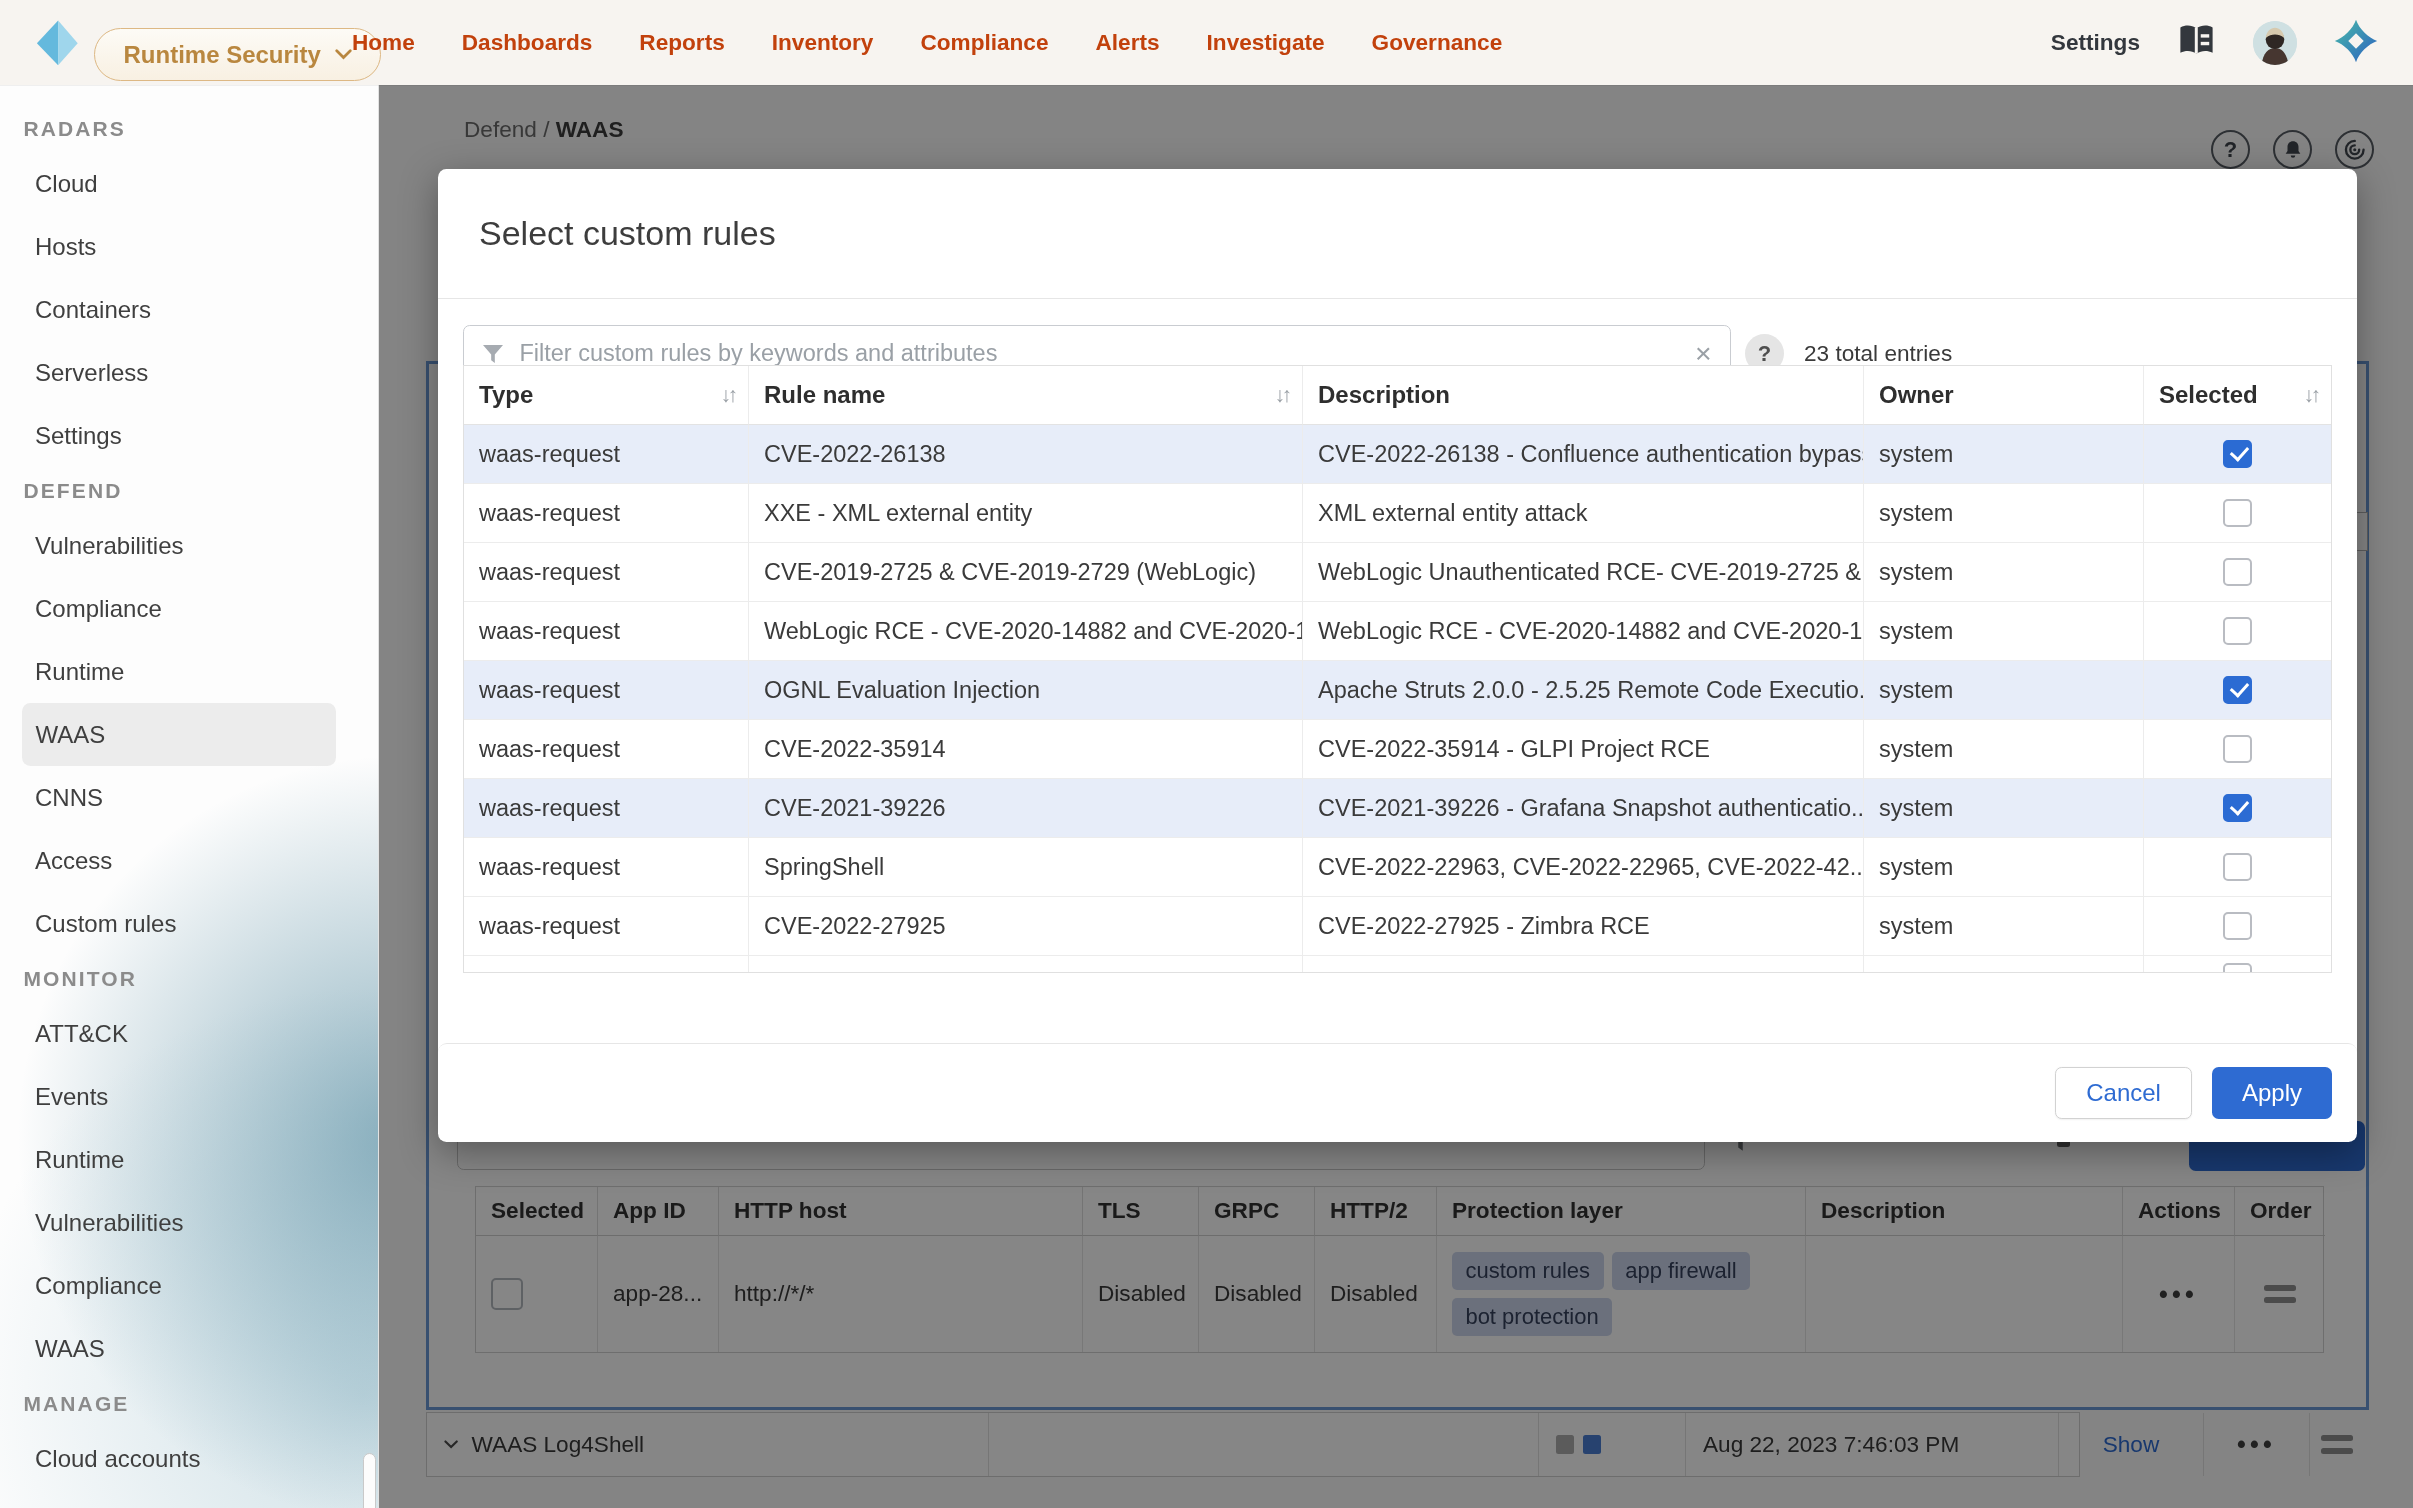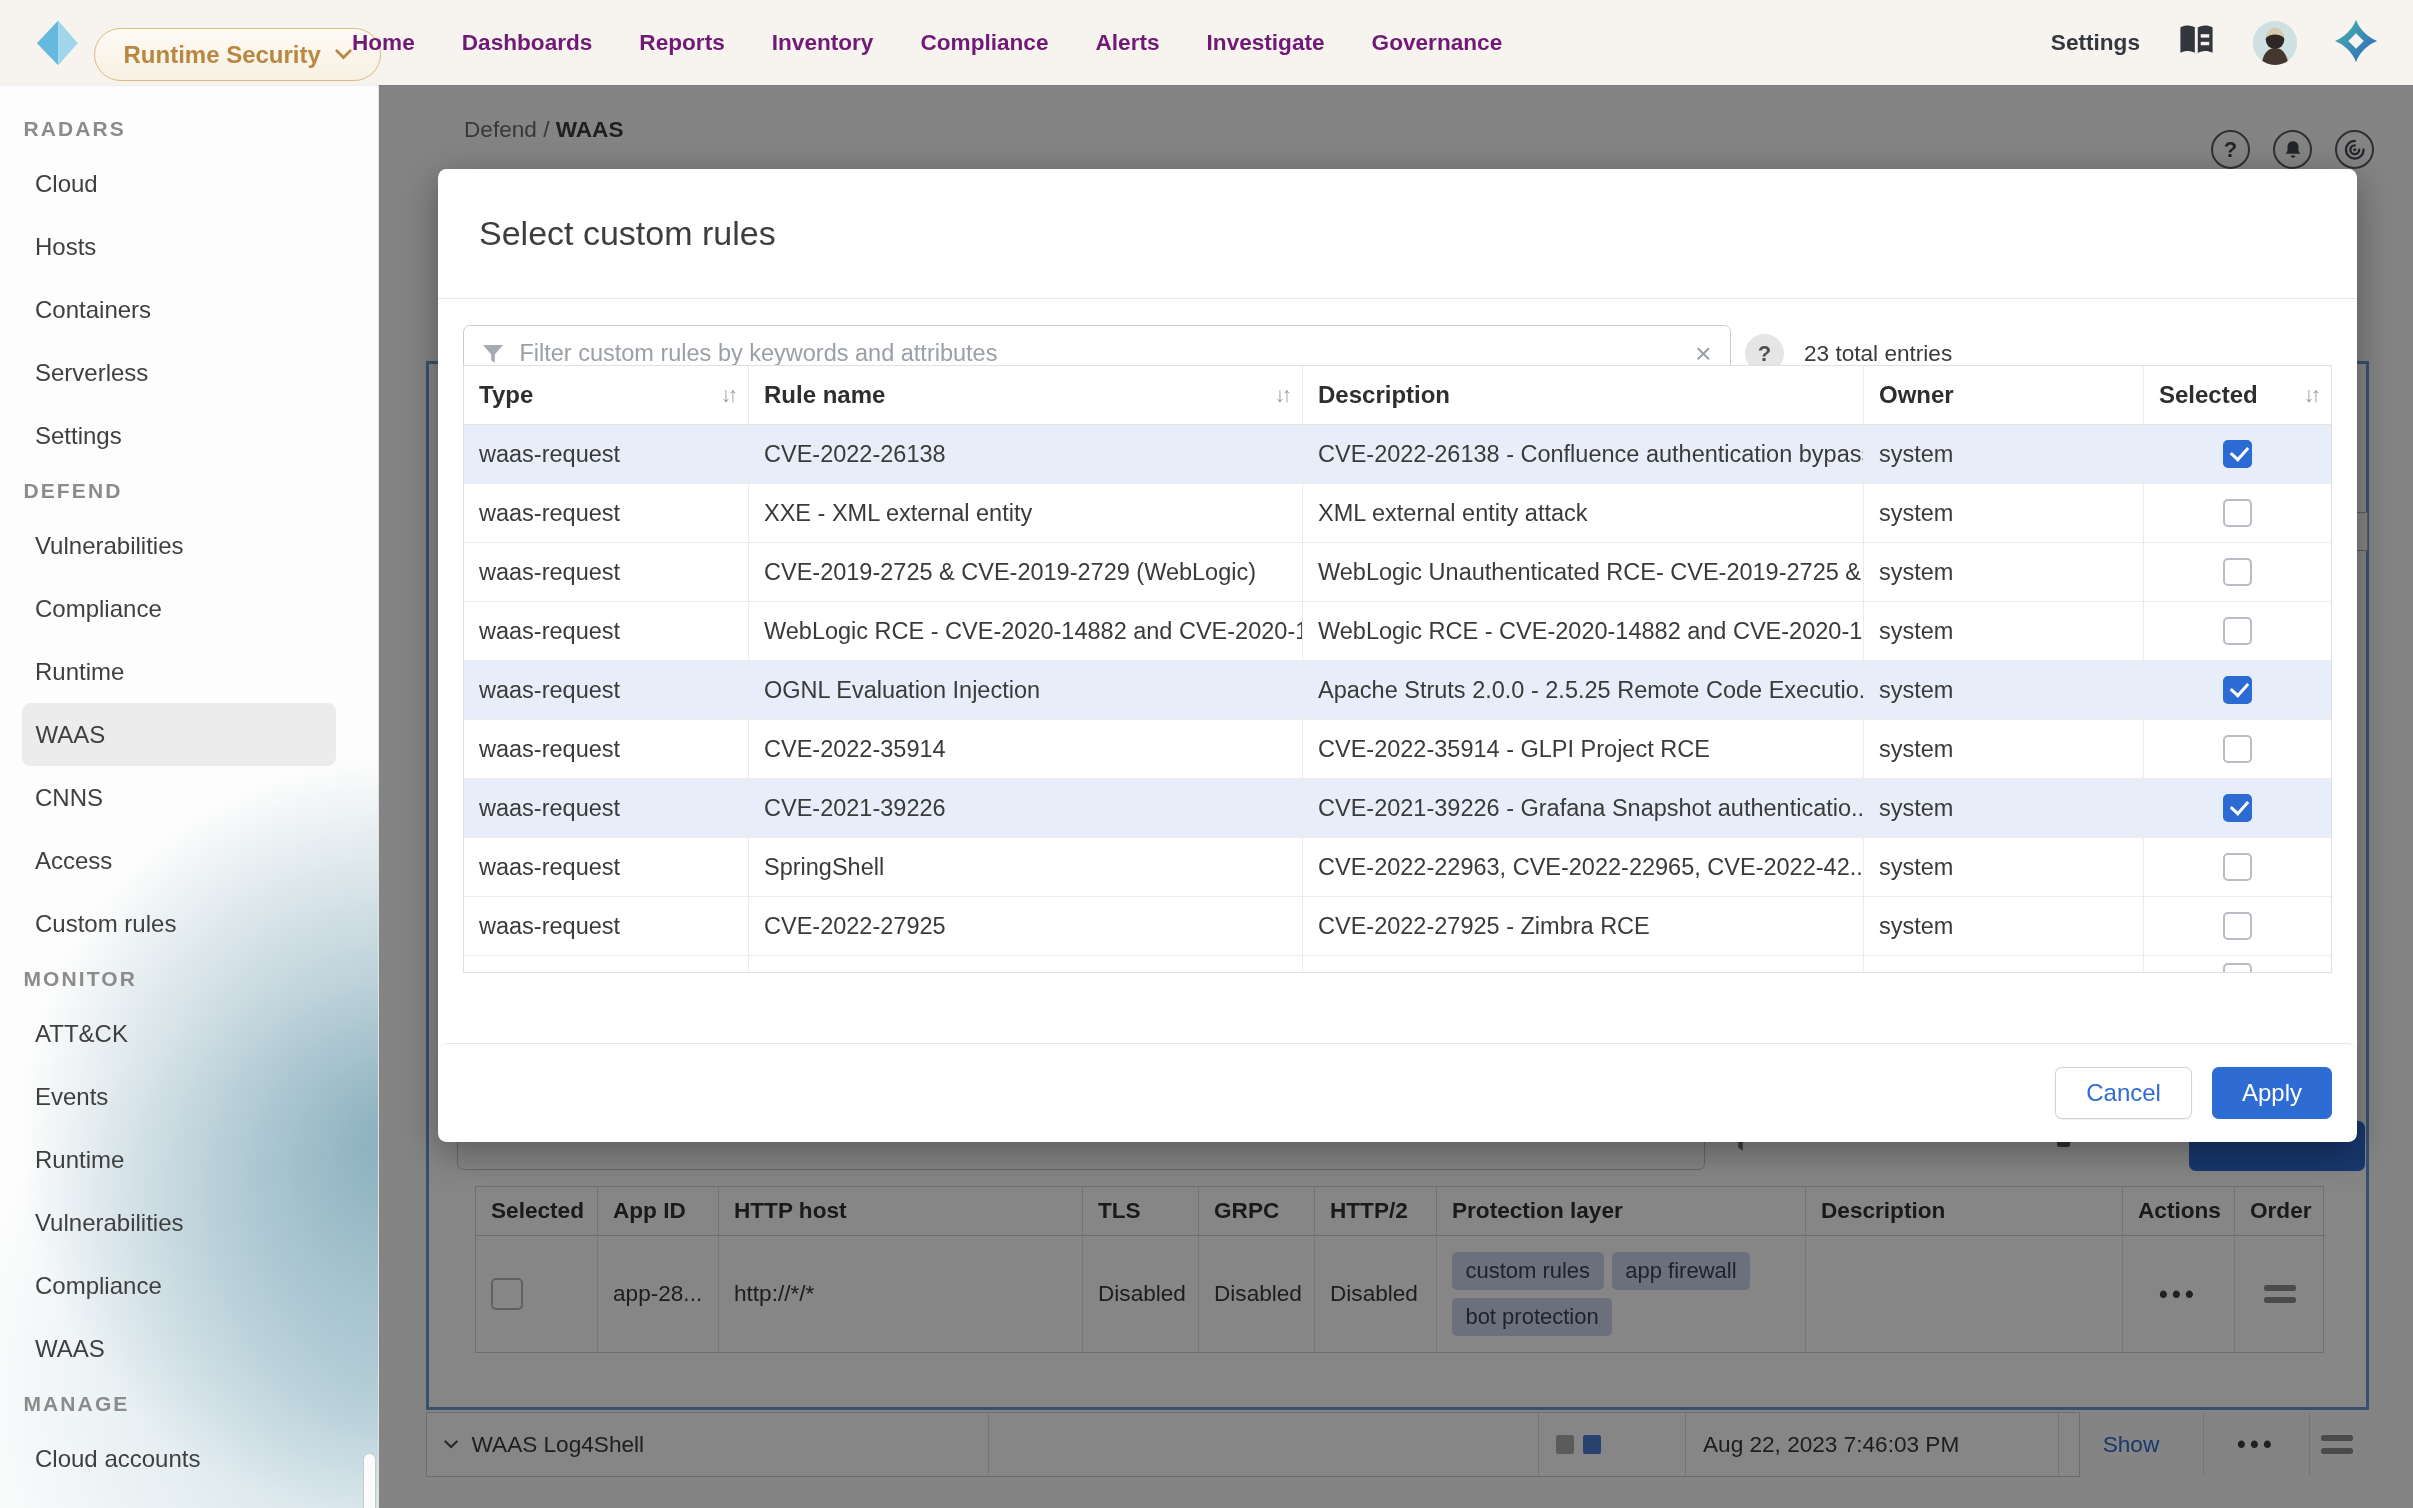--- a/index.html
+++ b/index.html
@@ -8,21 +8,21 @@
 
   
   #topnav { position:absolute; left:0; top:0; width:2413px; height:85px;
             background:#f7f4f0; box-shadow:0 0.8px 0 rgba(0,0,0,.07); z-index:40; }
   #logo { position:absolute; left:32px; top:18.4px; }
   #product-pill { position:absolute; left:94px; top:16px; height:53px; padding:0 28.5px;
       border:1.7px solid #ddb884; border-radius:27px; display:flex; align-items:center; gap:14px;
       background:linear-gradient(180deg,#fdfbf6,#f8f0e2); cursor:pointer;margin-top:12px; }
   #product-pill span { font-size:24px; font-weight:700; color:#b9873f; }
   #nav-list { position:absolute; left:352px; top:0; height:85px; display:flex; align-items:center; gap:47px; }
-  #nav-list .navlink { font-size:22.6px; font-weight:600; color:#701a75; cursor:pointer; white-space:nowrap; }
+  #nav-list .navlink { font-size:22.6px; font-weight:600; color:#c2410c; cursor:pointer; white-space:nowrap; }
   #nav-right { position:absolute; right:35px; top:0; height:85px; display:flex; align-items:center; gap:37px; }
   #nav-right .settings { font-size:22.6px; font-weight:700; color:#33373d; cursor:pointer; }
   .avatar { width:44px; height:44px; border-radius:50%; overflow:hidden; background:#cfe0e2; cursor:pointer; }
 
   
   #sidebar { position:absolute; left:0; top:85px; width:379px; height:1424px; background:#fdfdfd;
       z-index:30; border-right:0.8px solid #e2e2e2;
       background-image:
         radial-gradient(circle at 106% 74%, rgba(62,124,148,.58), rgba(62,124,148,0) 34%),
         radial-gradient(circle at 96% 92%, rgba(120,170,188,.35), rgba(120,170,188,0) 30%);

